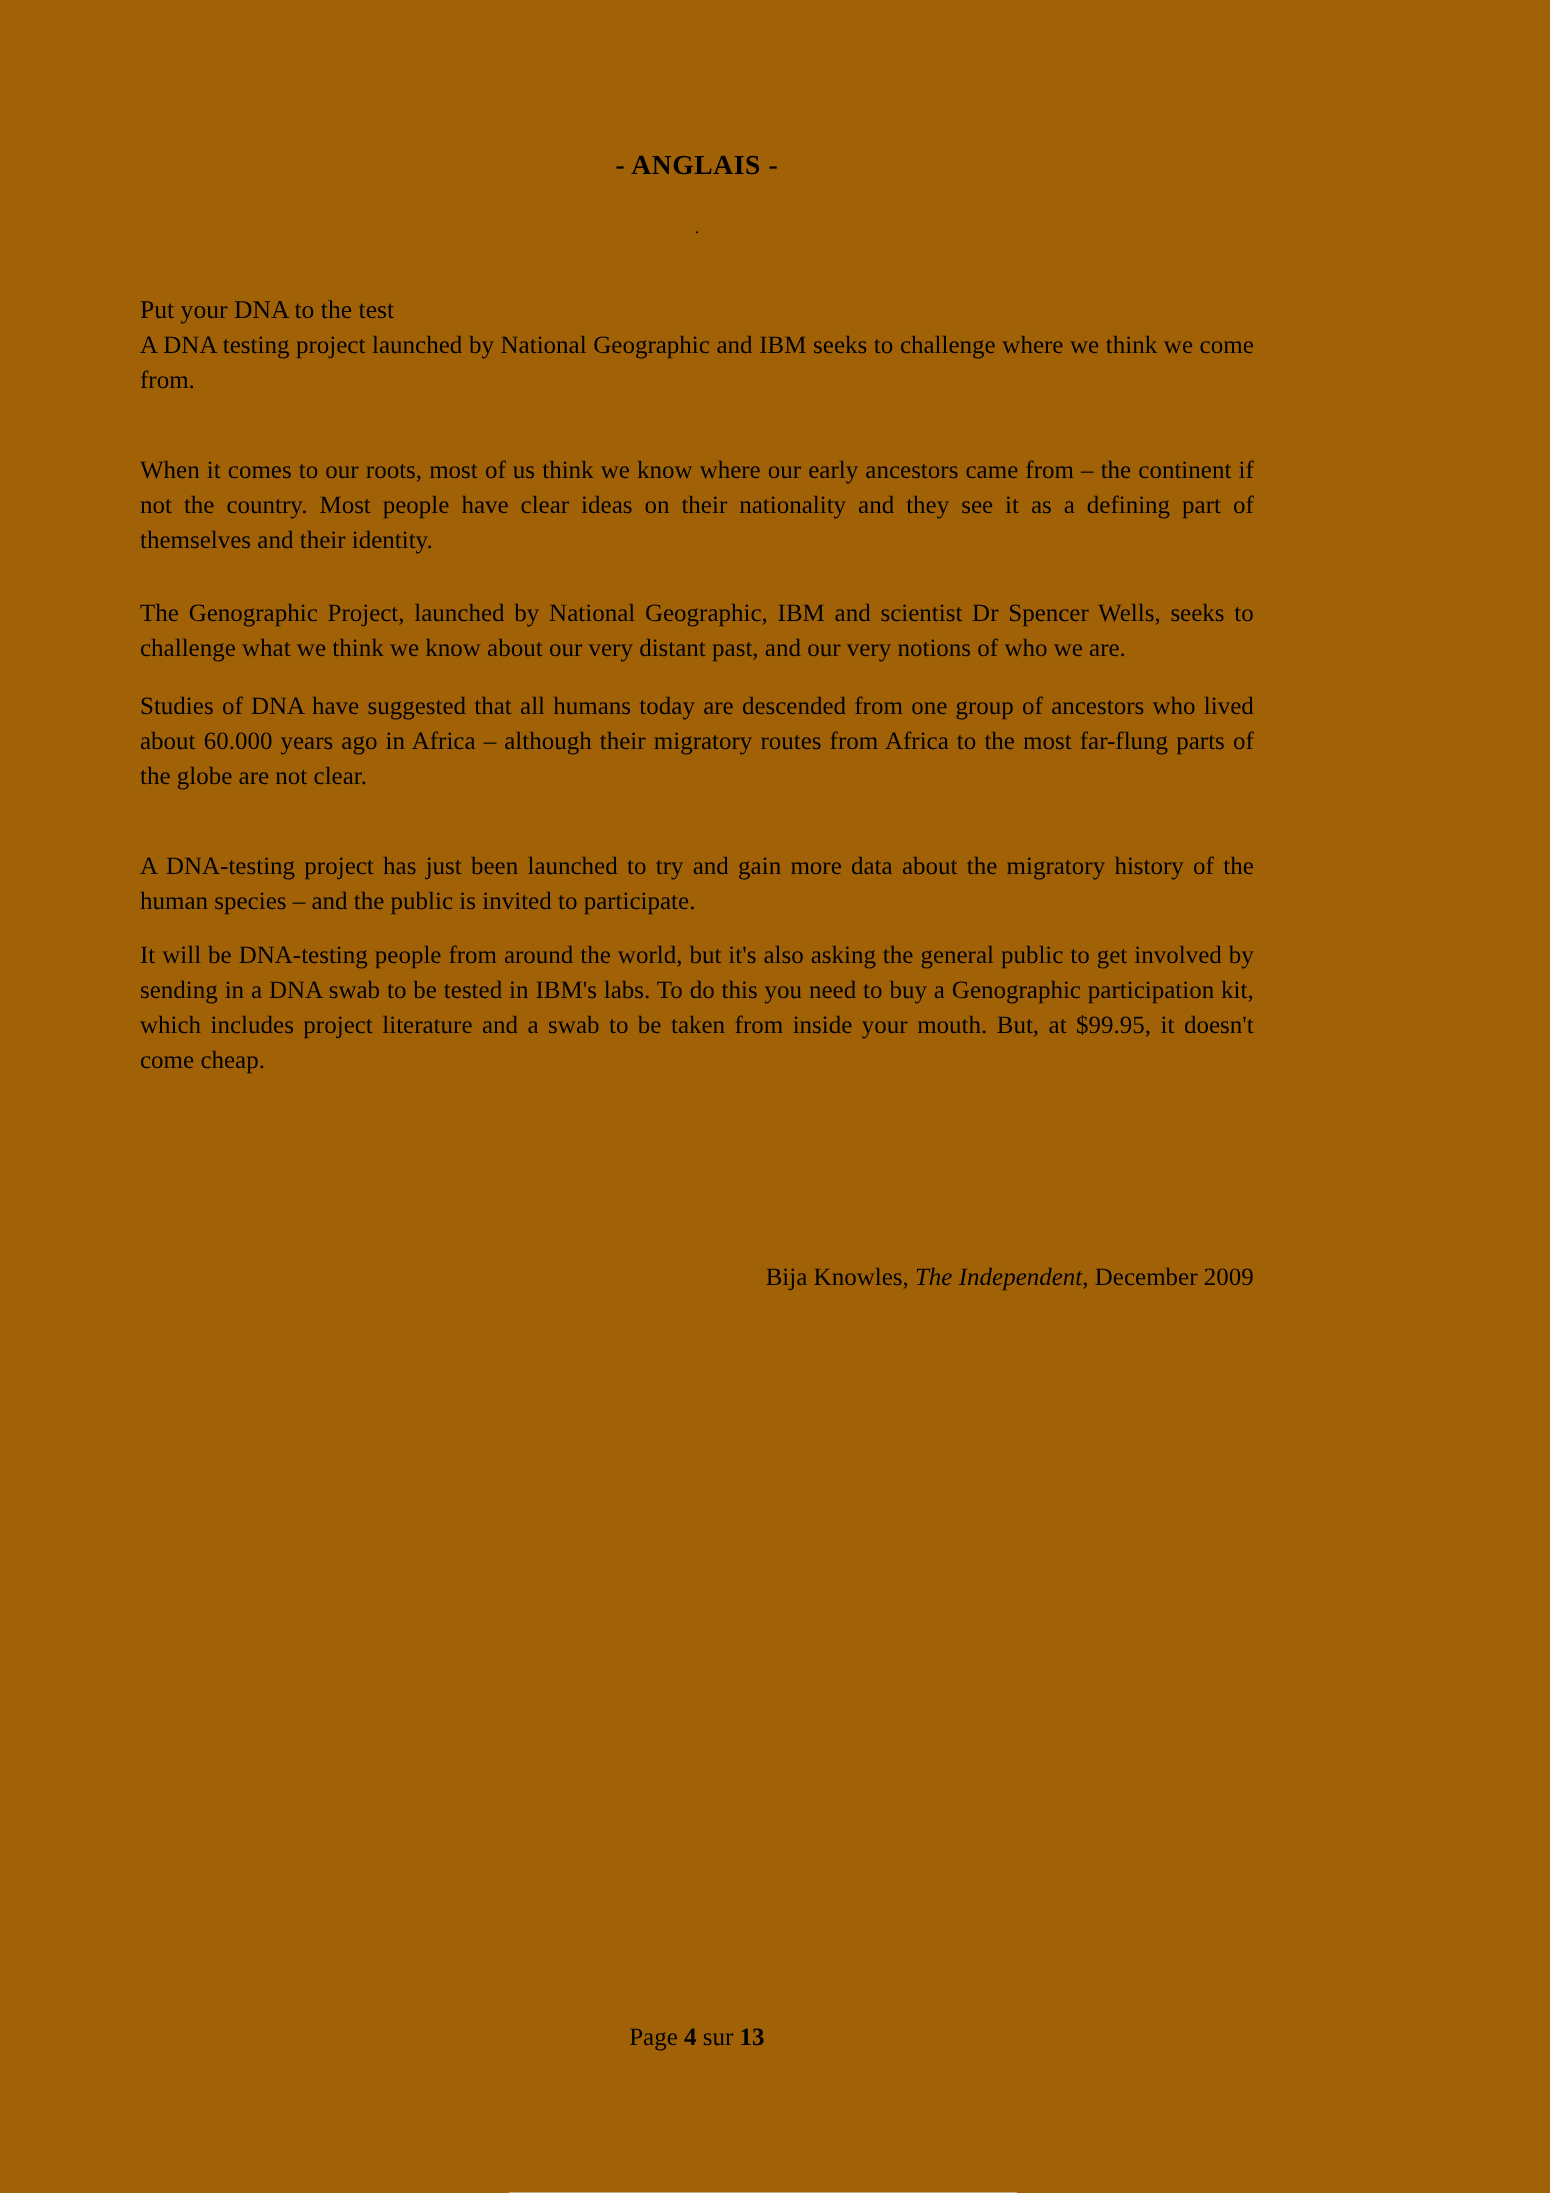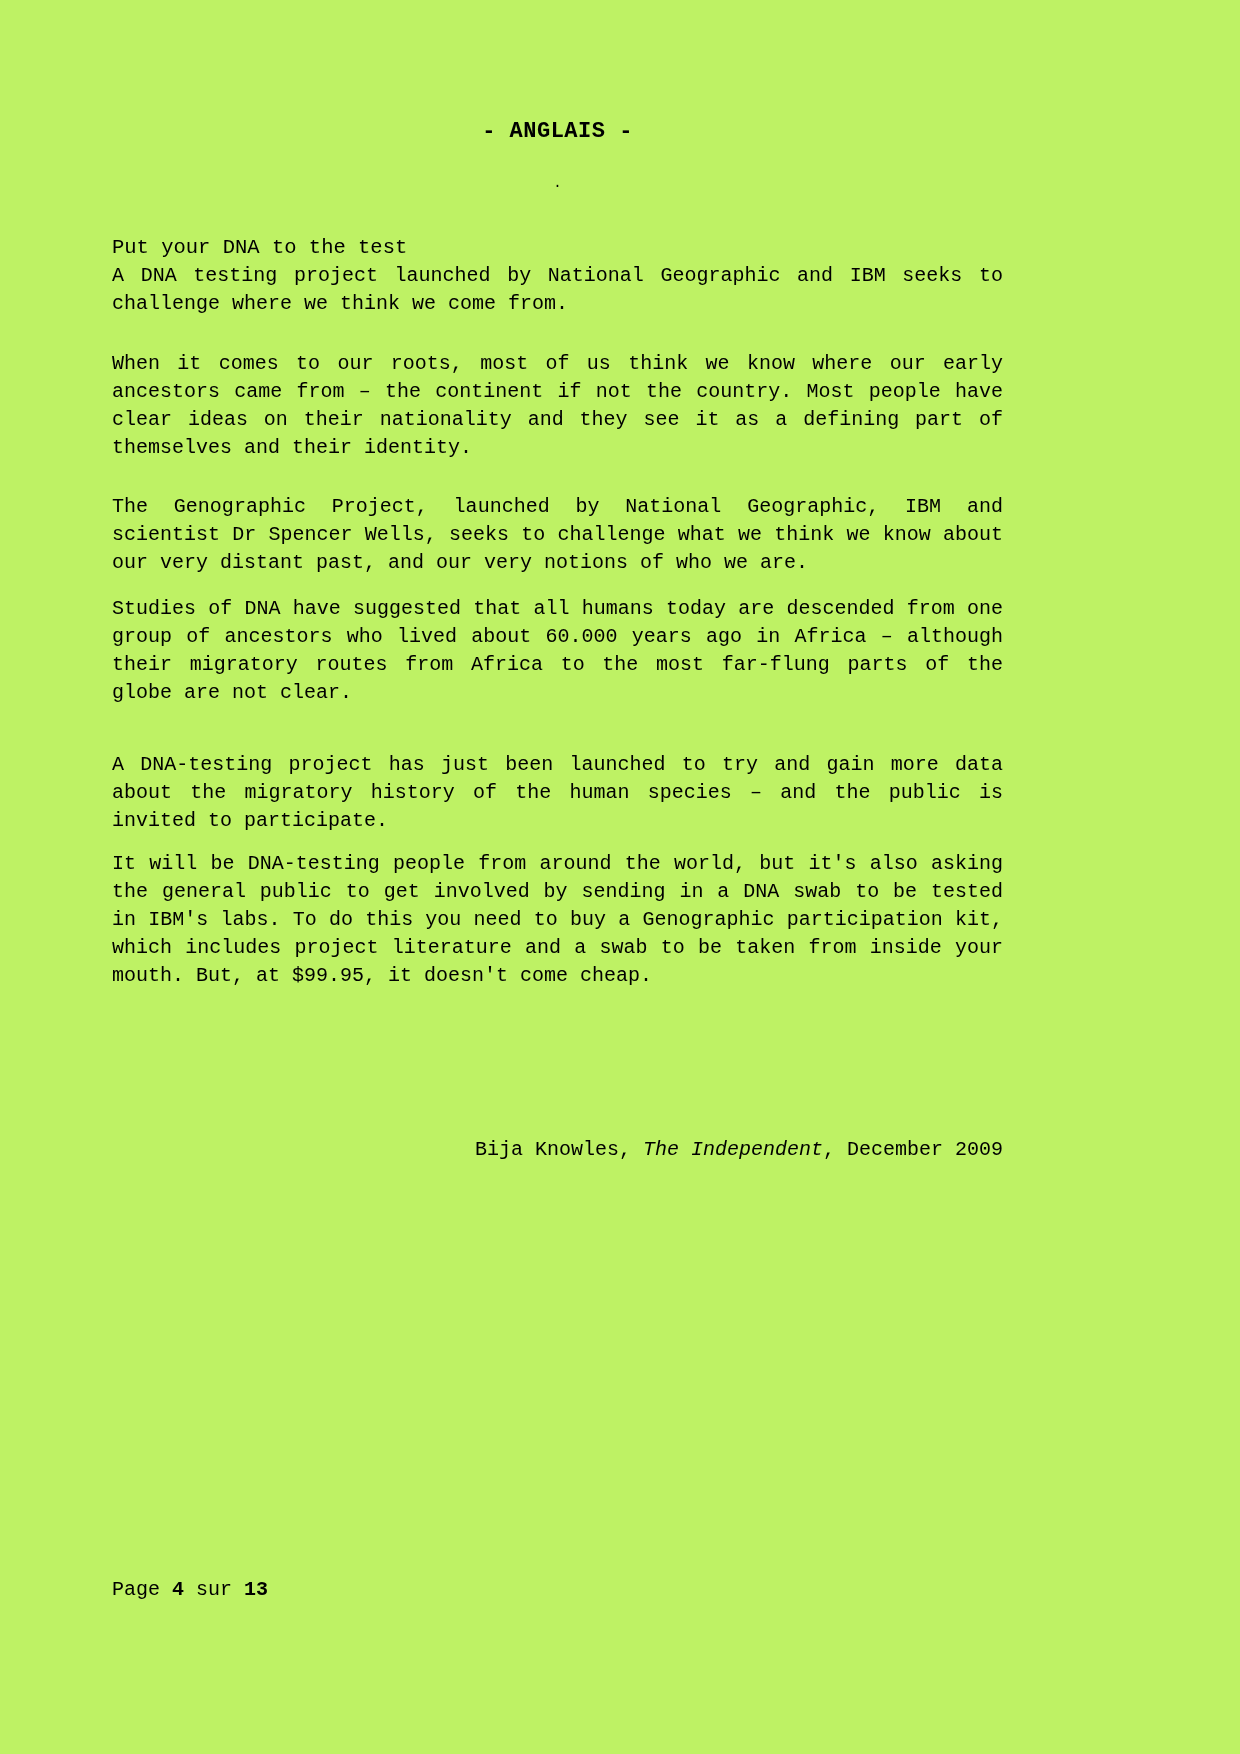--- a/index.html
+++ b/index.html
@@ -5,22 +5,22 @@
   html, body {
     margin: 0;
     padding: 0;
     background: #e8e8e8;
   }
   .page {
     position: relative;
     width: 1240px;
     height: 1754px;
     margin: 0 auto;
-    background: #bef264;
-    font-family: Liberation Mono, monospace;
+    background: #a16207;
+    font-family: Liberation Serif, serif;
     color: #000000;
     overflow: hidden;
   }
   .content {
     position: relative;
     padding: 118px 0 0 112px;
     width: 891px;
   }
   .doc-title {
     text-align: center;
@@ -49,40 +49,40 @@
     font-size: 20.5px;
     line-height: 28px;
   }
   .body-par {
     font-size: 20px;
     line-height: 28px;
     text-align: justify;
     margin: 0;
   }
   .par-1 { }
-  .par-2 { margin-top: 32px; }
+  .par-2 { margin-top: 44px; }
   .par-3 { margin-top: 31px; }
   .par-4 { margin-top: 18px; }
   .par-5 { margin-top: 44px; }
   .par-6 { margin-top: 15px; }
   .attribution {
     margin-top: 146px;
     text-align: right;
     font-size: 20px;
     line-height: 28px;
   }
   .attribution .source-italic {
     font-style: italic;
   }
   .page-footer {
     position: absolute;
-    top: 1576px;
+    top: 1616px;
     left: 112px;
     width: 891px;
-    text-align: left;
+    text-align: center;
     font-size: 20px;
     line-height: 28px;
   }
   .bold { font-weight: bold; }
 </style>
 </head>
 <body>
 
 <div class="page">
   <div class="content">

